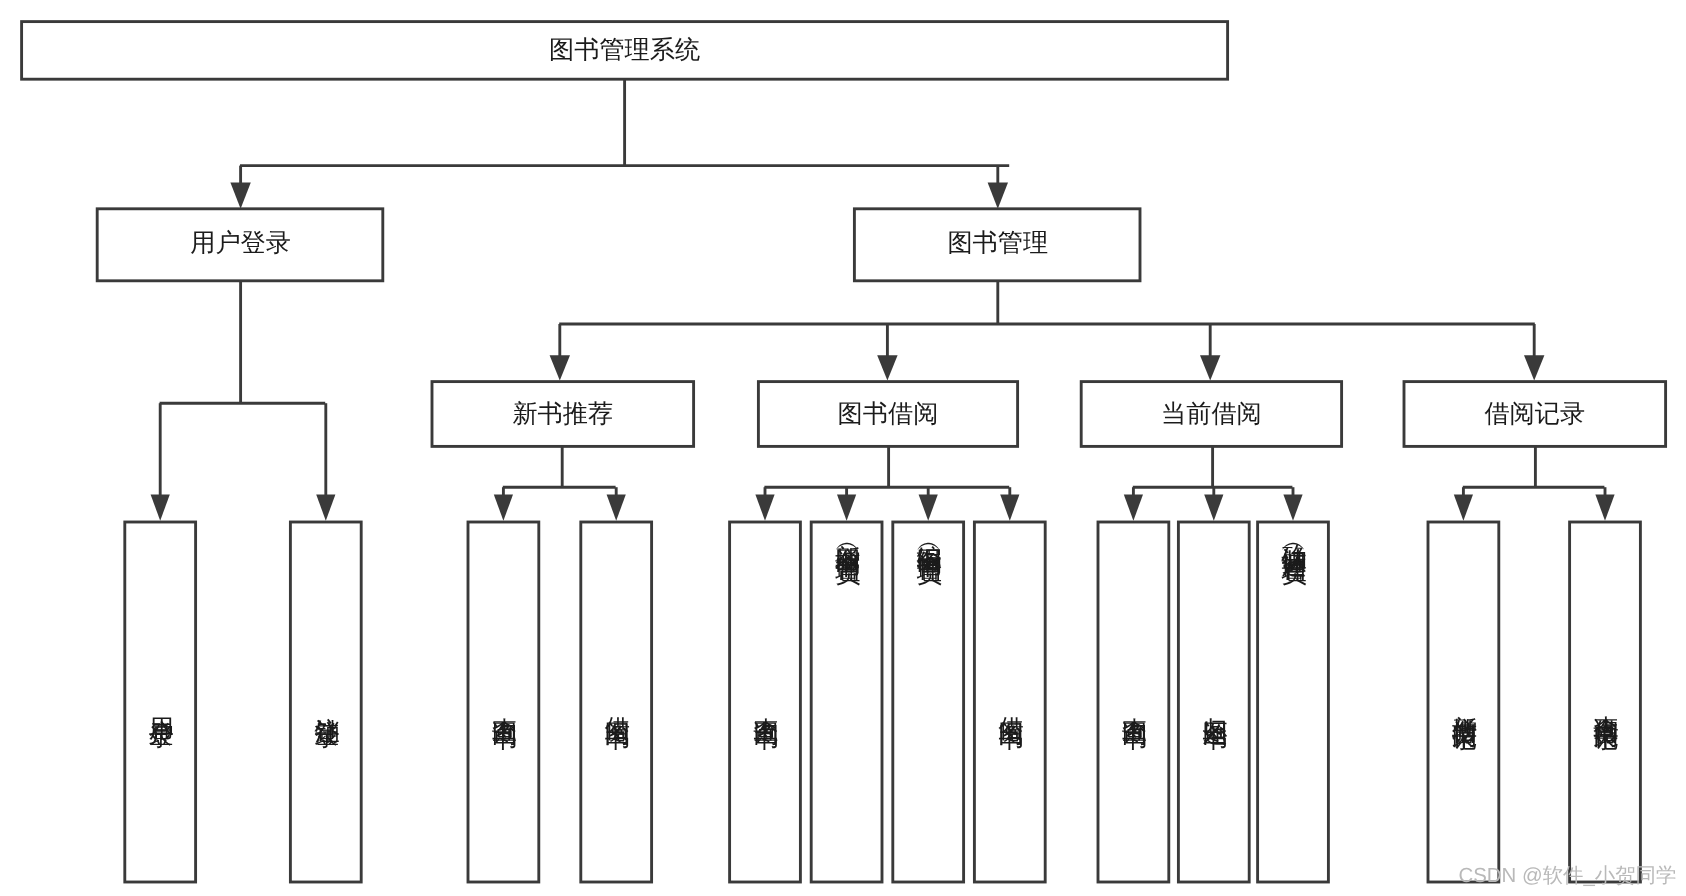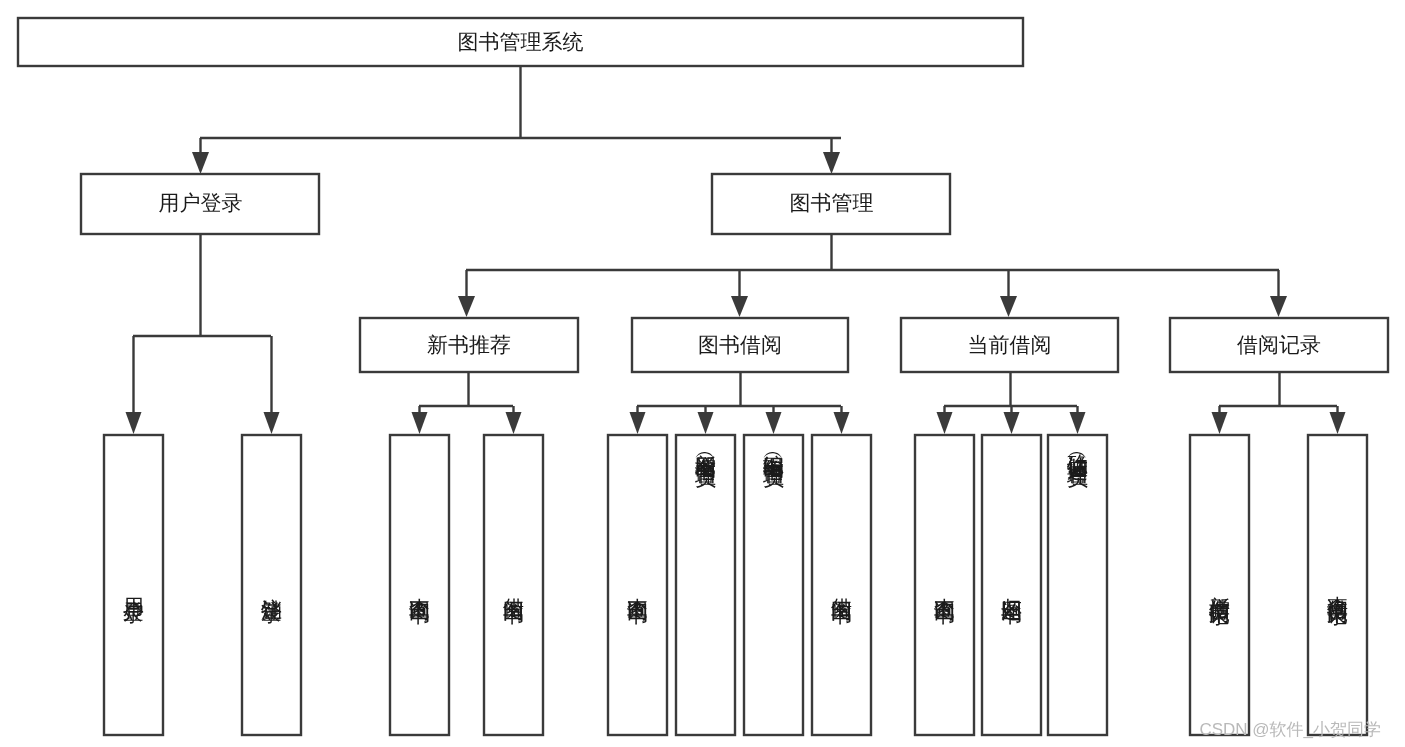--- a/index.html
+++ b/index.html
@@ -64,21 +64,21 @@
     letter-spacing: 2px;
     color: #1b1b1b;
     white-space: nowrap;
     text-align: center;
   }
   .node-label-v.overflow-top {
     align-self: flex-start;
   }
   .watermark {
     position: absolute;
-    right: 24px;
+    right: 8px;
     bottom: 6px;
     font-family: "Liberation Sans", "DejaVu Sans", sans-serif;
     font-size: 17px;
     color: #b9b9b9;
     white-space: nowrap;
     user-select: none;
   }
 </style>
 </head>
 <body>

